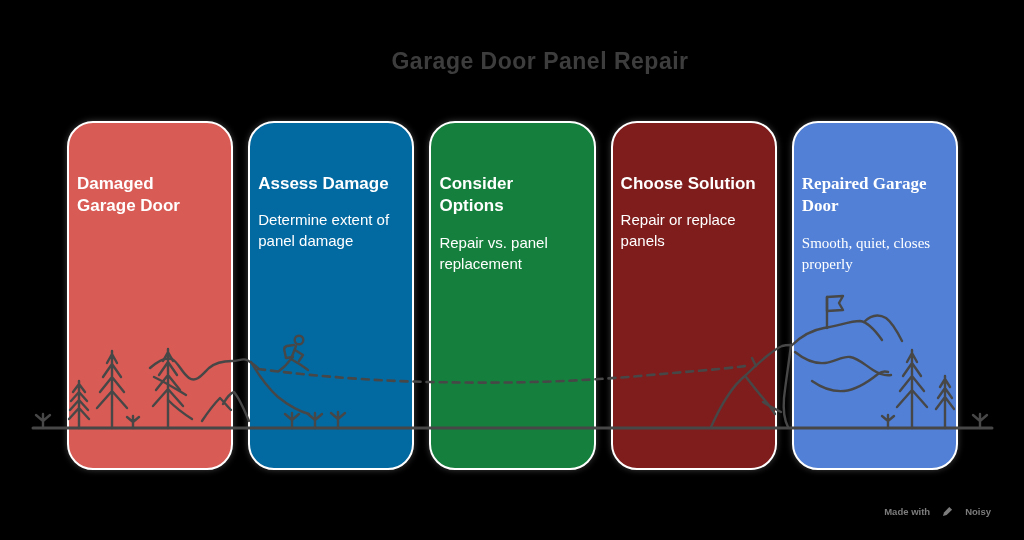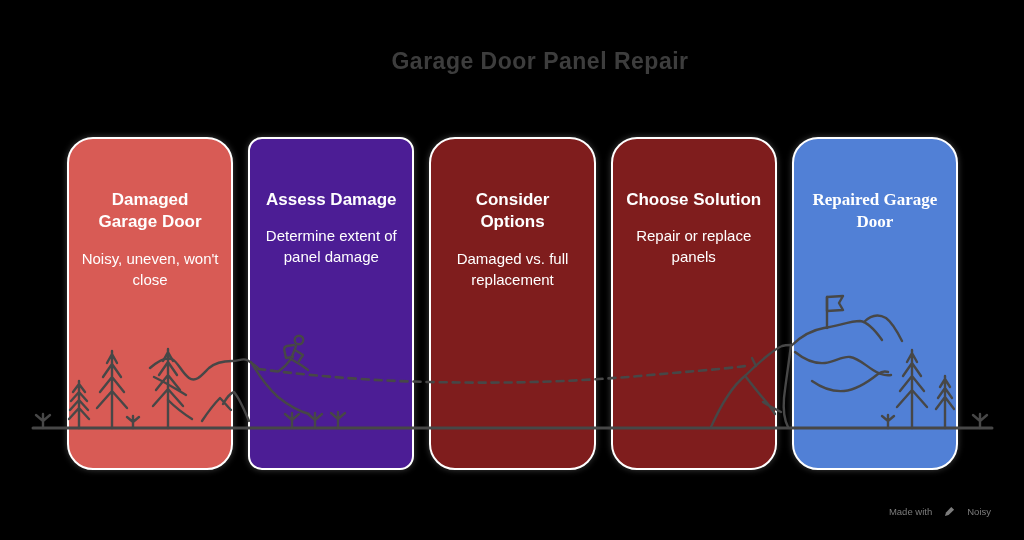--- a/index.html
+++ b/index.html
@@ -10,76 +10,75 @@
   .title{
     position:absolute;left:0;top:48px;width:1024px;text-align:center;
     font-size:23px;font-weight:bold;letter-spacing:.5px;color:#3d3d3d;padding-left:28px;
   }
   .panels{
     position:absolute;left:67px;top:121px;width:891px;height:349px;
     display:flex;gap:15px;
   }
   .panel{
     flex:1;border-radius:26px;border:2px solid #fff;box-sizing:border-box;
-    padding:50px 2px 0;text-align:center;color:#fff;
+    padding:50px 8px 0;text-align:left;color:#fff;
     box-shadow:0 0 6px rgba(255,255,255,.25);
-    margin-top:16px;
   }
   .panel h2{
     margin:0 0 15px;font-size:17px;font-weight:bold;line-height:1.32;
     white-space:pre-line;
   }
   .panel p{
     margin:0;font-size:15px;line-height:1.38;white-space:pre-line;
   }
   .scene{position:absolute;left:0;top:0;z-index:5;pointer-events:none;}
   .scene path,.scene circle,.scene line{
     fill:none;stroke:#474747;stroke-width:2.4;stroke-linecap:round;stroke-linejoin:round;
   }
   .scene .ground{stroke-width:3;}
   .scene .dashed{stroke-width:2.6;stroke-dasharray:7 6;}
   .watermark{
     position:absolute;right:33px;top:506px;display:flex;align-items:center;gap:12px;
-    color:#7c7c7c;font-size:9.5px;font-weight:normal;z-index:6;
+    color:#7c7c7c;font-size:9.5px;font-weight:bold;z-index:6;
   }
   .watermark svg{display:block;}
 </style>
 </head>
 <body>
 
 <div class="stage">
 
   <div class="title">Garage Door Panel Repair</div>
 
   <div class="panels">
     <div class="panel" style="background: rgb(216, 91, 85);">
       <h2>Damaged
 Garage Door</h2>
-      <p>Noisy, uneven, won't
-close</p>
     </div>
-    <div class="panel" style="background: #4c1d95; border-radius: 14px;">
+    <div class="panel" style="background: #0369a1;">
       <h2>Assess Damage</h2>
       <p>Determine extent of
 panel damage</p>
     </div>
-    <div class="panel" style="background: #7f1d1d;">
+    <div class="panel" style="background: #15803d;">
       <h2>Consider
 Options</h2>
-      <p>Damaged vs. full
+      <p>Repair vs. panel
 replacement</p>
     </div>
     <div class="panel" style="background: #7f1d1d;">
       <h2>Choose Solution</h2>
       <p>Repair or replace
 panels</p>
     </div>
     <div class="panel" style="background: rgb(81, 128, 214); font-family: Liberation Serif, serif;">
       <h2>Repaired Garage
 Door</h2>
+      <p>Smooth, quiet, closes
+properly</p>
     </div>
   </div>
 
   <svg class="scene" width="1024" height="540" viewBox="0 0 1024 540">
 
     <path class="ground" d="M33 428 H992"></path>
 
     <path class="dashed" d="M258 369 C320 377 380 381 430 382 C520 384 580 381 640 376 C680 372 715 370 746 366"></path>
 
     <g>

